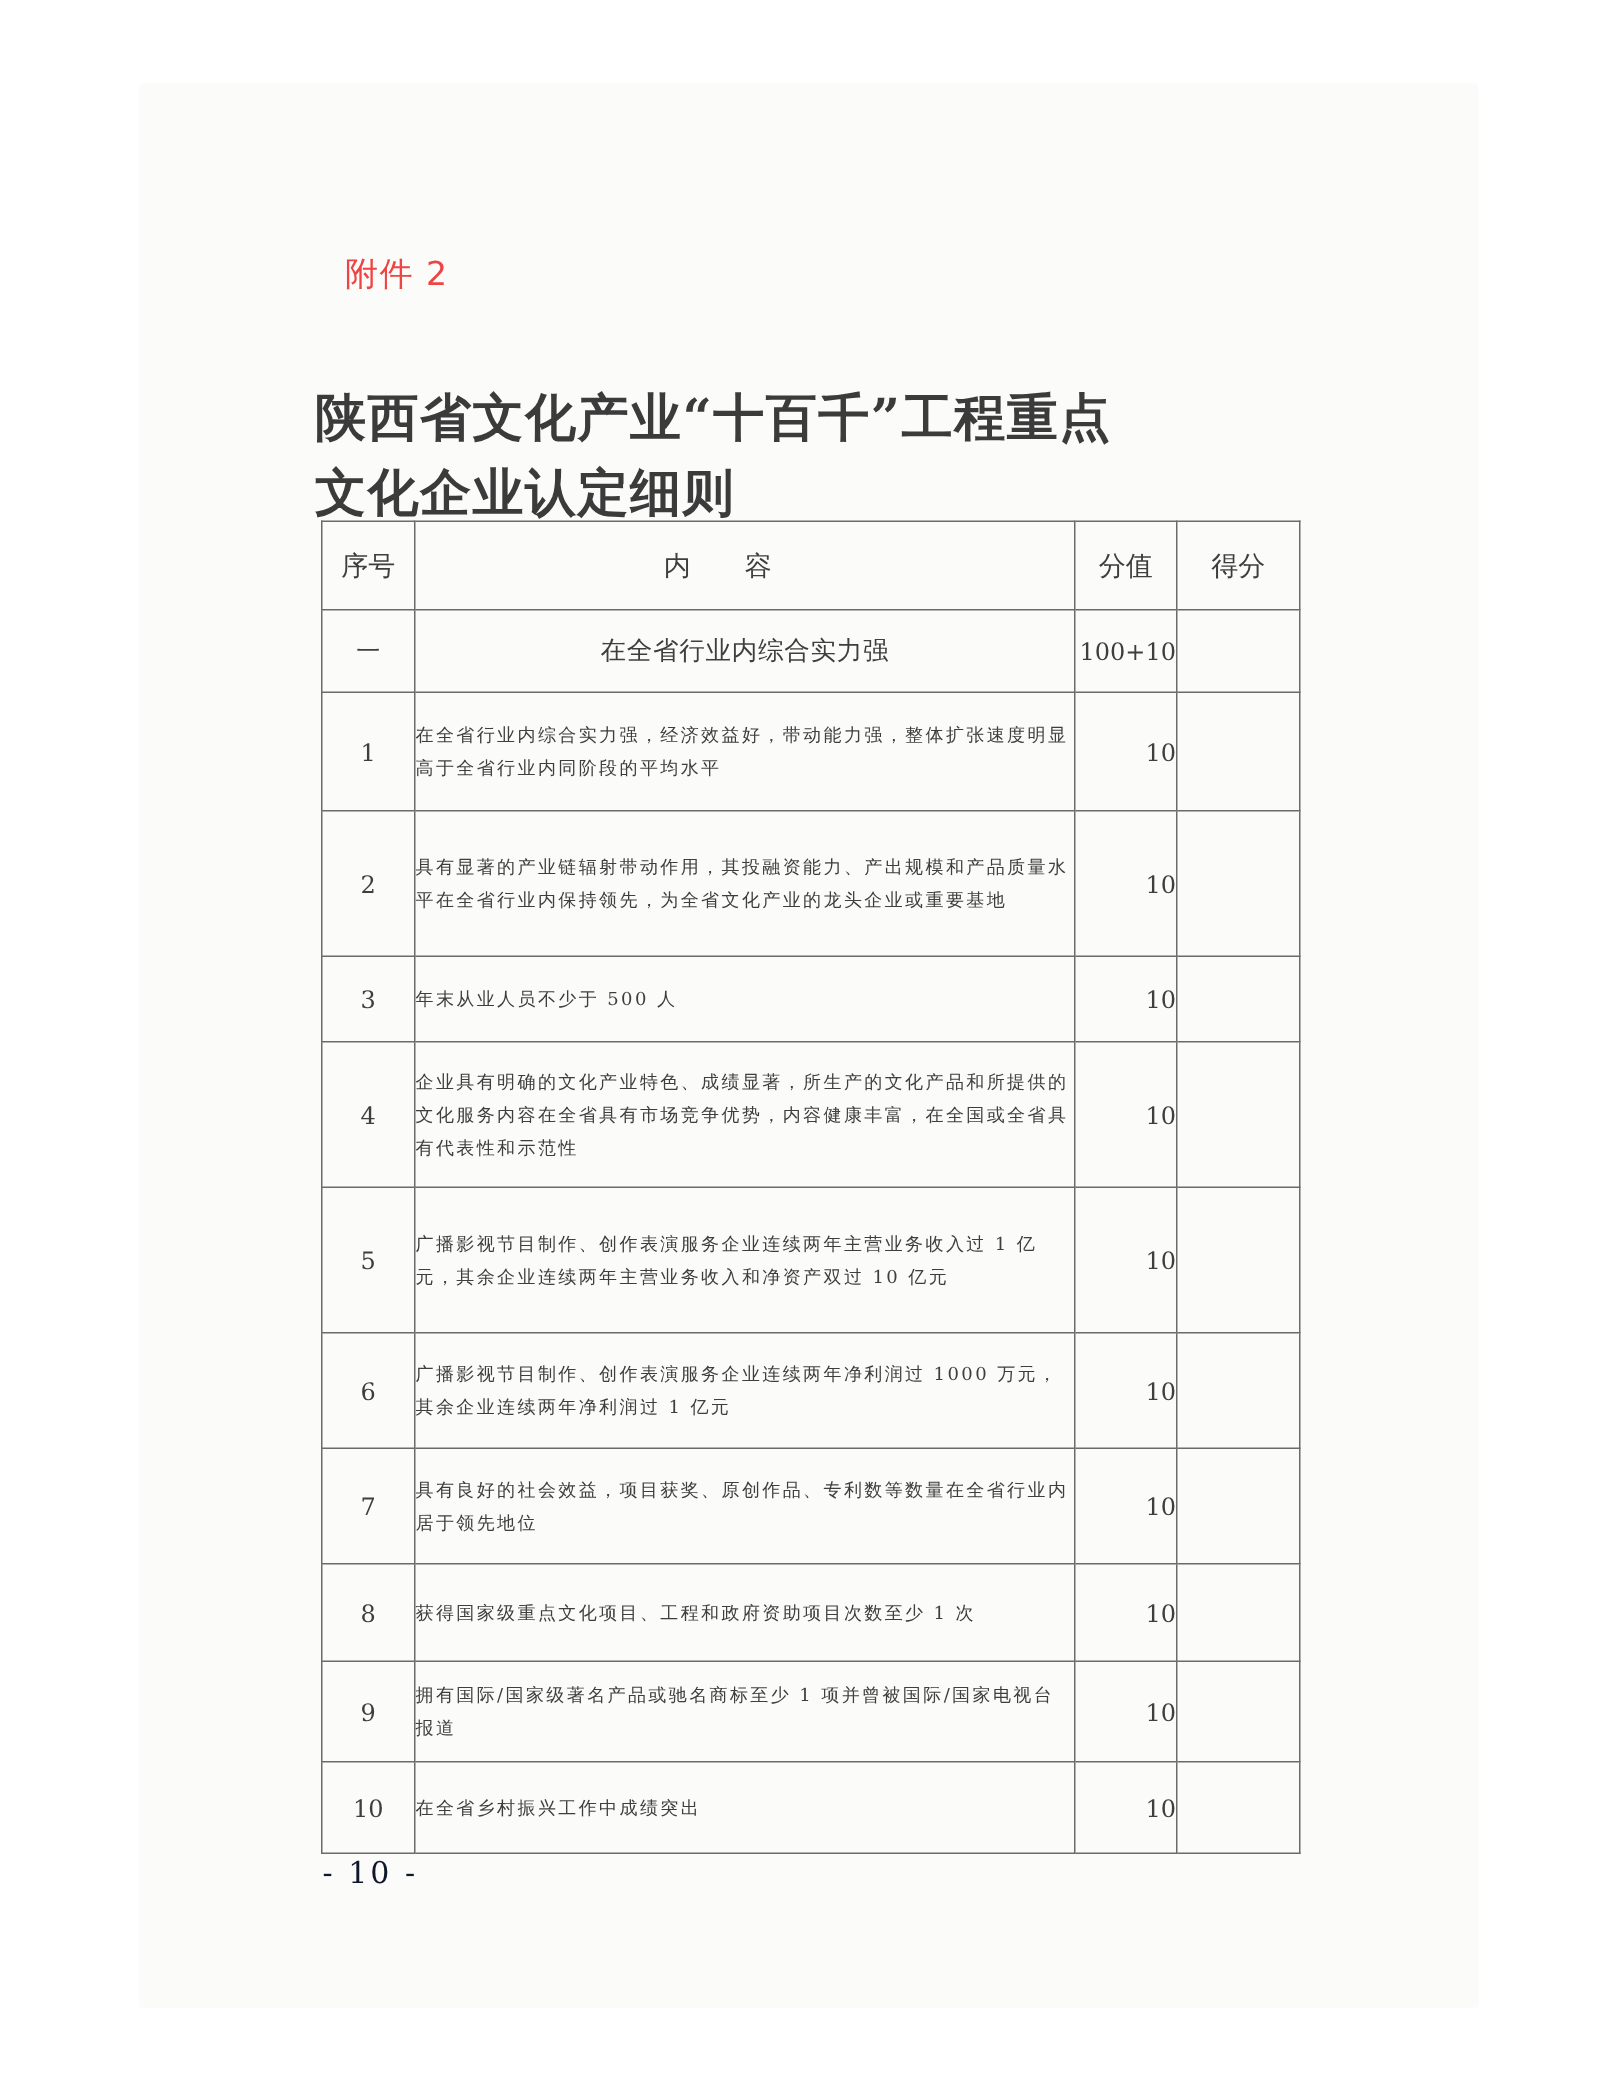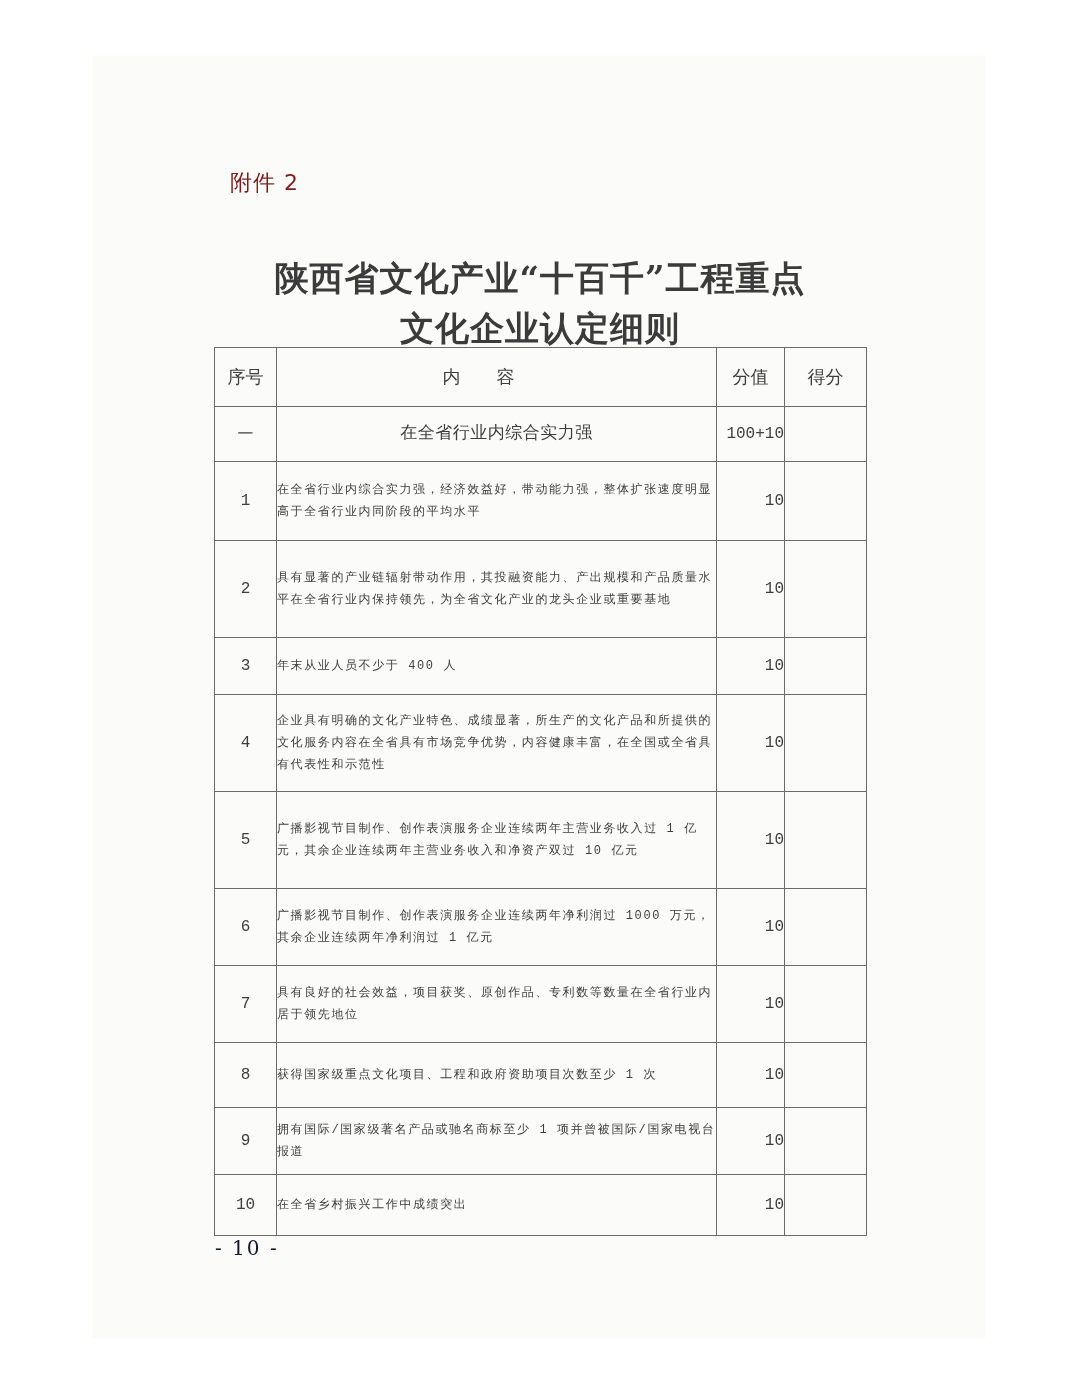--- a/index.html
+++ b/index.html
@@ -23,47 +23,46 @@
       height: 1282px;
       background: #fbfbfa;
       box-shadow: 0 0 2px rgba(0,0,0,0.03);
     }
     .attachment-label {
       position: absolute;
       left: 230px;
       top: 168px;
       font-family: "DejaVu Sans", "Liberation Sans", sans-serif;
       font-size: 22px;
-      color: #7f1d1d;
+      color: #ef4444;
       letter-spacing: 1px;
     }
     .title {
       position: absolute;
       left: 210px;
       width: 660px;
-      text-align: center;
+      text-align: left;
       font-family: "DejaVu Serif", "Liberation Serif", serif;
       font-size: 34px;
       font-weight: bold;
       color: #3b3b3b;
       letter-spacing: 1px;
     }
     .title.line1 { top: 256px; }
     .title.line2 { top: 306px; }
 
     table.criteria {
       position: absolute;
       left: 214px;
       top: 347px;
       width: 652px;
       border-collapse: collapse;
       table-layout: fixed;
       font-size: 16px;
       color: #3e3e3e;
-      font-family: Liberation Mono, monospace;
     }
     table.criteria td, table.criteria th {
       border: 1.3px solid #6b6b6b;
       padding: 0;
       vertical-align: middle;
     }
     col.c-no { width: 62px; }
     col.c-content { width: 440px; }
     col.c-score { width: 68px; }
     col.c-got { width: 82px; }
@@ -149,21 +148,21 @@
       <td class="got"></td>
     </tr>
     <tr class="r2">
       <td class="no">2</td>
       <td class="content">具有显著的产业链辐射带动作用，其投融资能力、产出规模和产品质量水平在全省行业内保持领先，为全省文化产业的龙头企业或重要基地</td>
       <td class="score">10</td>
       <td class="got"></td>
     </tr>
     <tr class="r3">
       <td class="no">3</td>
-      <td class="content">年末从业人员不少于 400 人</td>
+      <td class="content">年末从业人员不少于 500 人</td>
       <td class="score">10</td>
       <td class="got"></td>
     </tr>
     <tr class="r4">
       <td class="no">4</td>
       <td class="content">企业具有明确的文化产业特色、成绩显著，所生产的文化产品和所提供的文化服务内容在全省具有市场竞争优势，内容健康丰富，在全国或全省具有代表性和示范性</td>
       <td class="score">10</td>
       <td class="got"></td>
     </tr>
     <tr class="r5">

